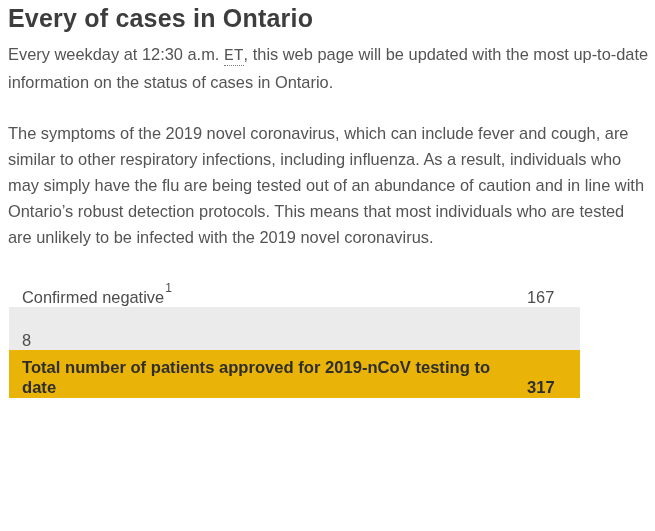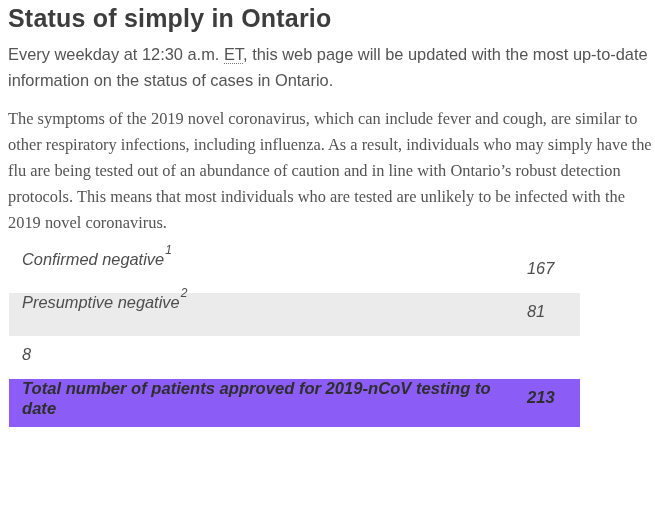--- a/index.html
+++ b/index.html
@@ -26,86 +26,82 @@
     letter-spacing: 0.2px;
   }
   p.body-text {
     margin: 0;
     max-width: 644px;
     font-size: 16.4px;
     line-height: 26px;
     color: #545454;
   }
   p.intro-1 { margin-top: 9px; }
-  p.intro-2 { margin-top: 13px; font-family: Liberation Serif, serif; }
+  p.intro-2 { margin-top: 25px; }
   .abbr-dotted {
     border-bottom: 1px dotted #7a7a7a;
     padding-bottom: 0px;
+    font-family: Liberation Mono, monospace;
   }
   .cases-table {
     margin-top: 14px;
     margin-left: 1px;
     width: 571px;
   }
   .crow {
     display: flex;
-    align-items: flex-start;
+    align-items: flex-end;
     min-height: 43px;
     box-sizing: border-box;
     padding: 0 13px;
     font-size: 16.4px;
     color: #4d4d4d;
-    font-style: italic;
   }
   .crow:nth-child(even) { background: #ebebeb; }
   .crow .row-label { flex: 0 0 505px; }
   .crow .row-value { flex: 1; margin-top: 9px; }
   sup.footnote {
     font-size: 12px;
     line-height: 0;
     position: relative;
     top: -5px;
     margin-left: 1px;
     color: #4d4d4d;
     text-decoration: none;
     cursor: pointer;
   }
   .crow.total-row {
     min-height: 48px;
-    background: #8b5cf6;
+    background: #eab308;
     font-weight: 700;
     color: #2e2e2e;
     font-size: 16.6px;
   }
   .crow.total-row .row-label { flex: 0 0 505px; }
 </style>
 </head>
 <body>
 
-<h1 class="page-title">Status of simply in Ontario</h1>
+<h1 class="page-title">Every of cases in Ontario</h1>
 
 <p class="body-text intro-1"><span>Every weekday at 12:30 a.m. </span><span class="abbr-dotted">ET</span><span>, this web page will be updated with the most up-to-date information on the status of cases in Ontario.</span></p>
 
 <p class="body-text intro-2">The symptoms of the 2019 novel coronavirus, which can include fever and cough, are similar to other respiratory infections, including influenza. As a result, individuals who may simply have the flu are being tested out of an abundance of caution and in line with Ontario’s robust detection protocols. This means that most individuals who are tested are unlikely to be infected with the 2019 novel coronavirus.</p>
 
 <div class="cases-table">
   <div>
   <div class="crow">
     <div class="row-label"><span class="label-text">Confirmed negative</span><sup class="footnote">1</sup></div>
     <div class="row-value">167</div>
   </div>
 
-  <div class="crow">
-    <div class="row-label"><span class="label-text">Presumptive negative</span><sup class="footnote">2</sup></div>
-    <div class="row-value">81</div>
-  </div>
 
   <div class="crow">
     <div class="row-value">8</div>
   </div>
 
 
 </div>
   <div class="crow total-row">
     <div class="row-label">Total number of patients approved for 2019-nCoV testing to date</div>
-    <div class="row-value">213</div>
+    <div class="row-value">317</div>
   </div>
 </div>
 
 </body></html>

